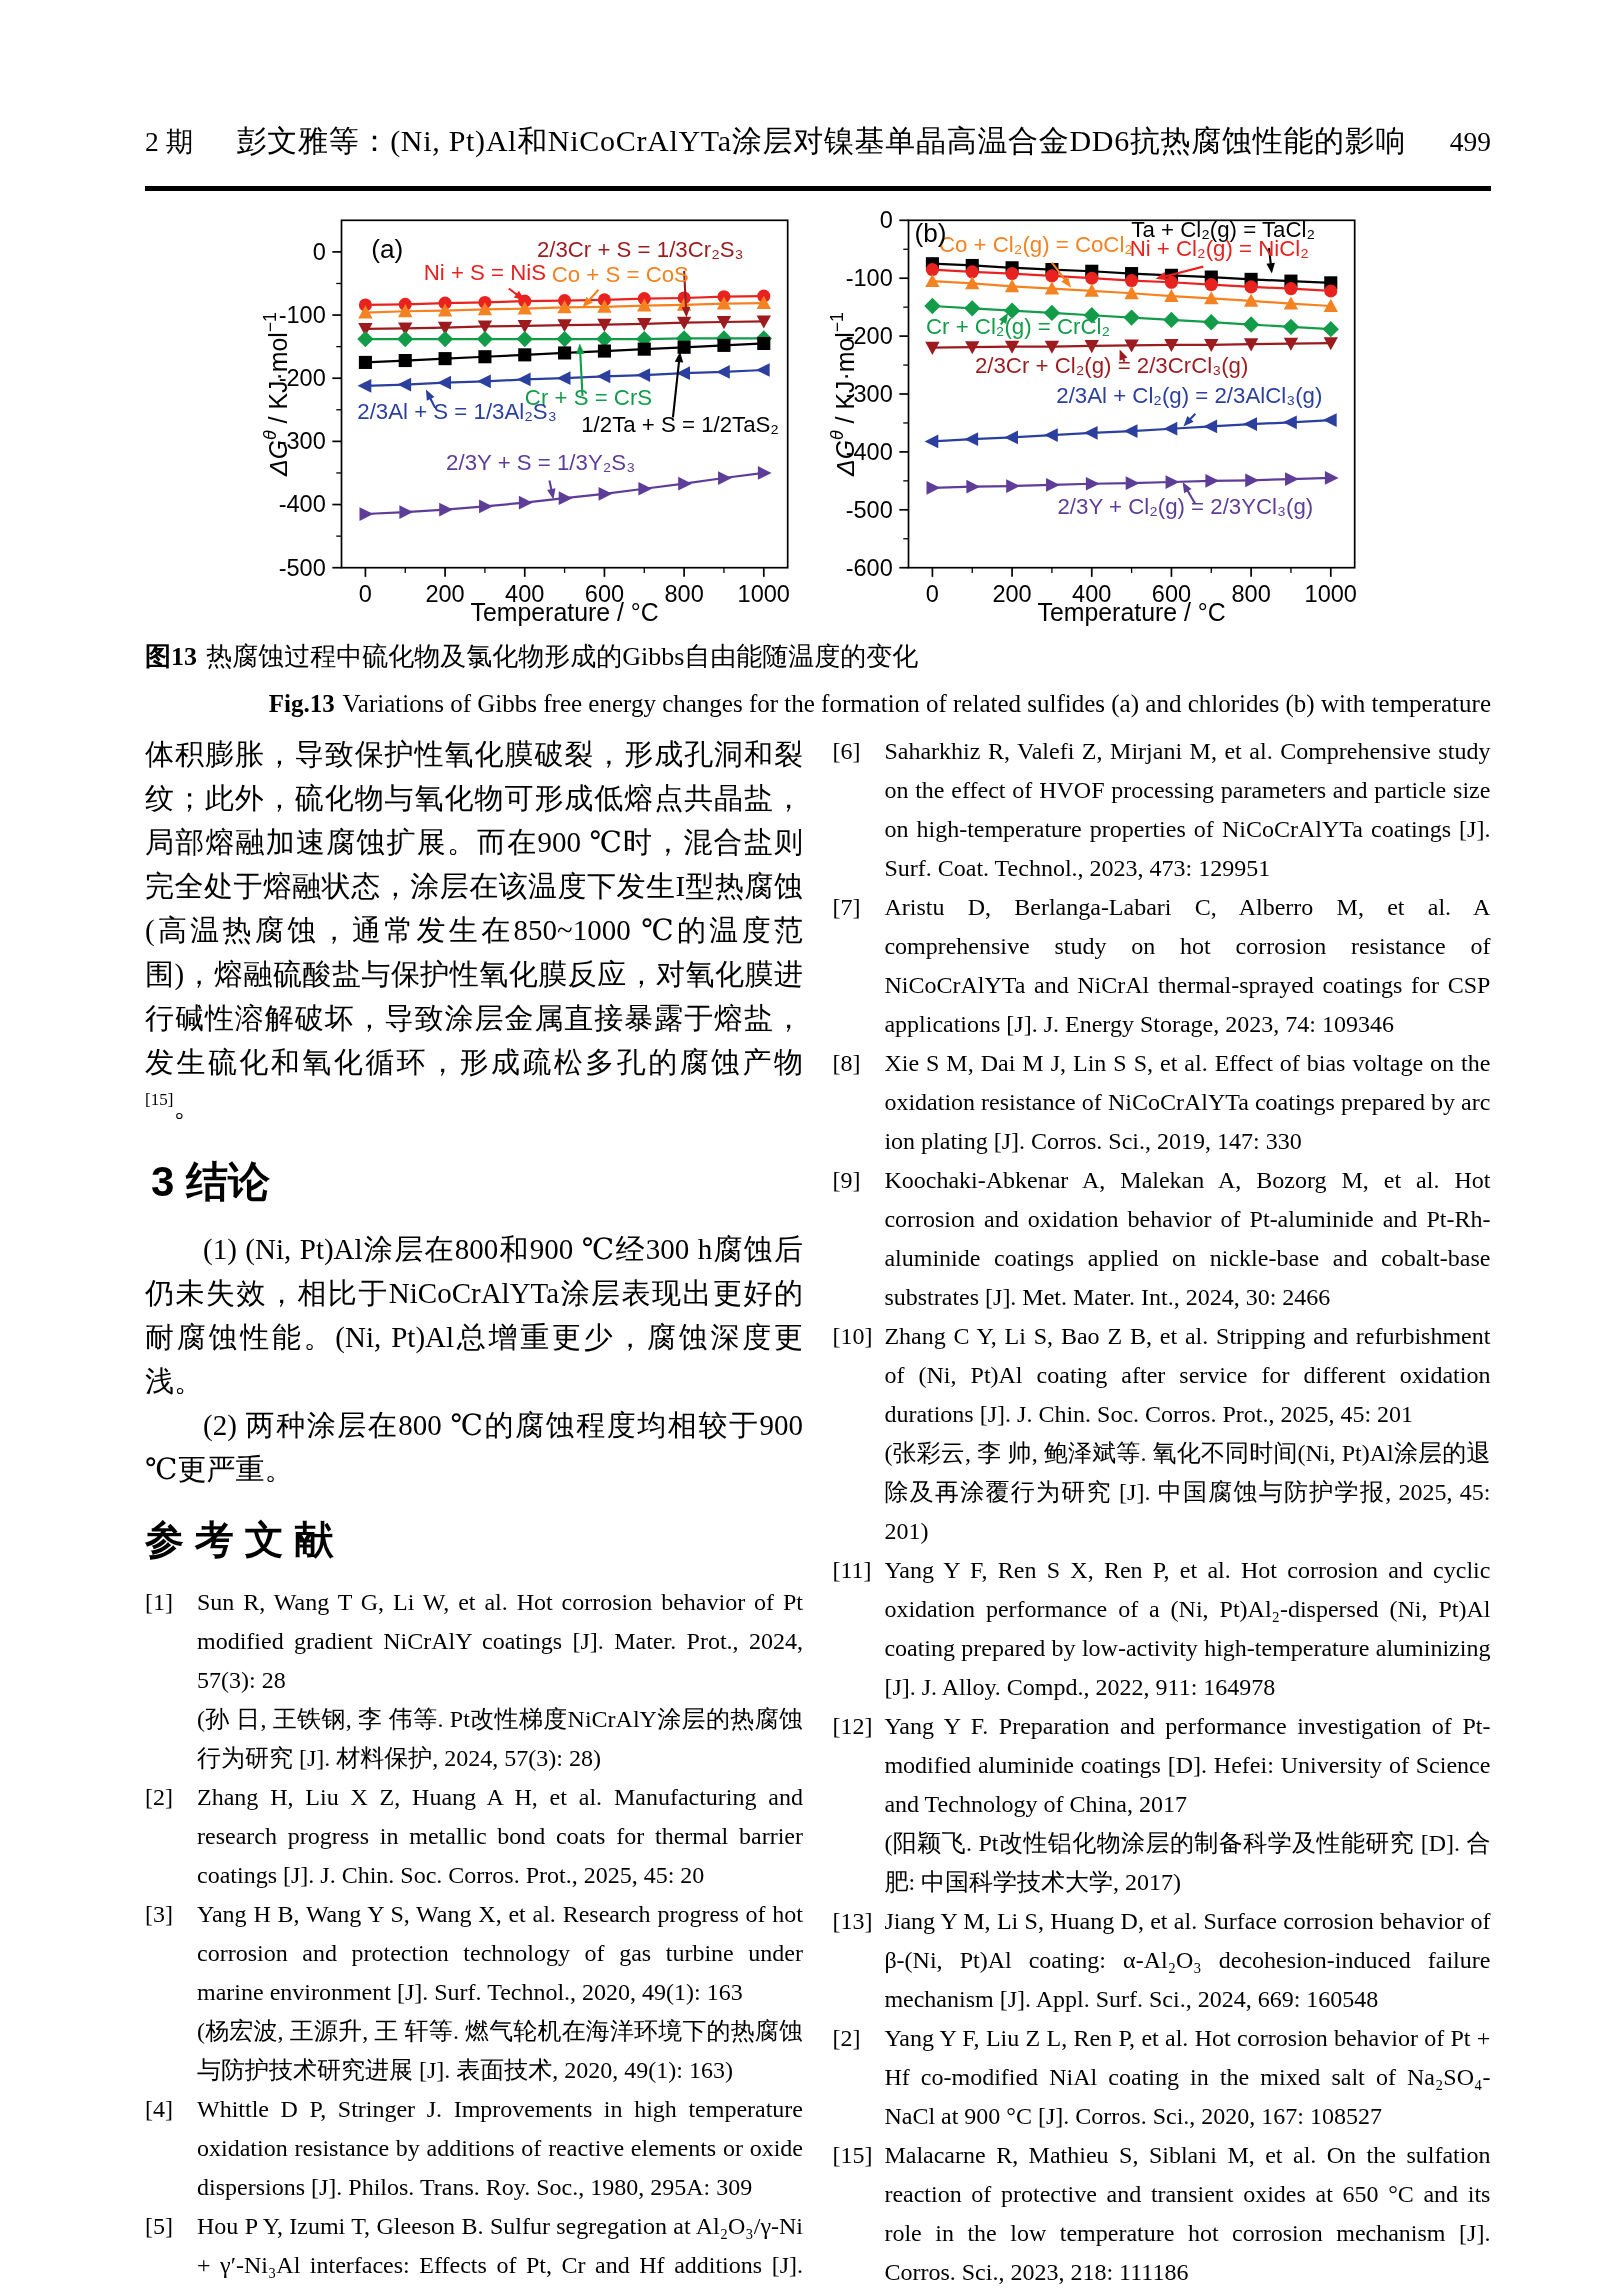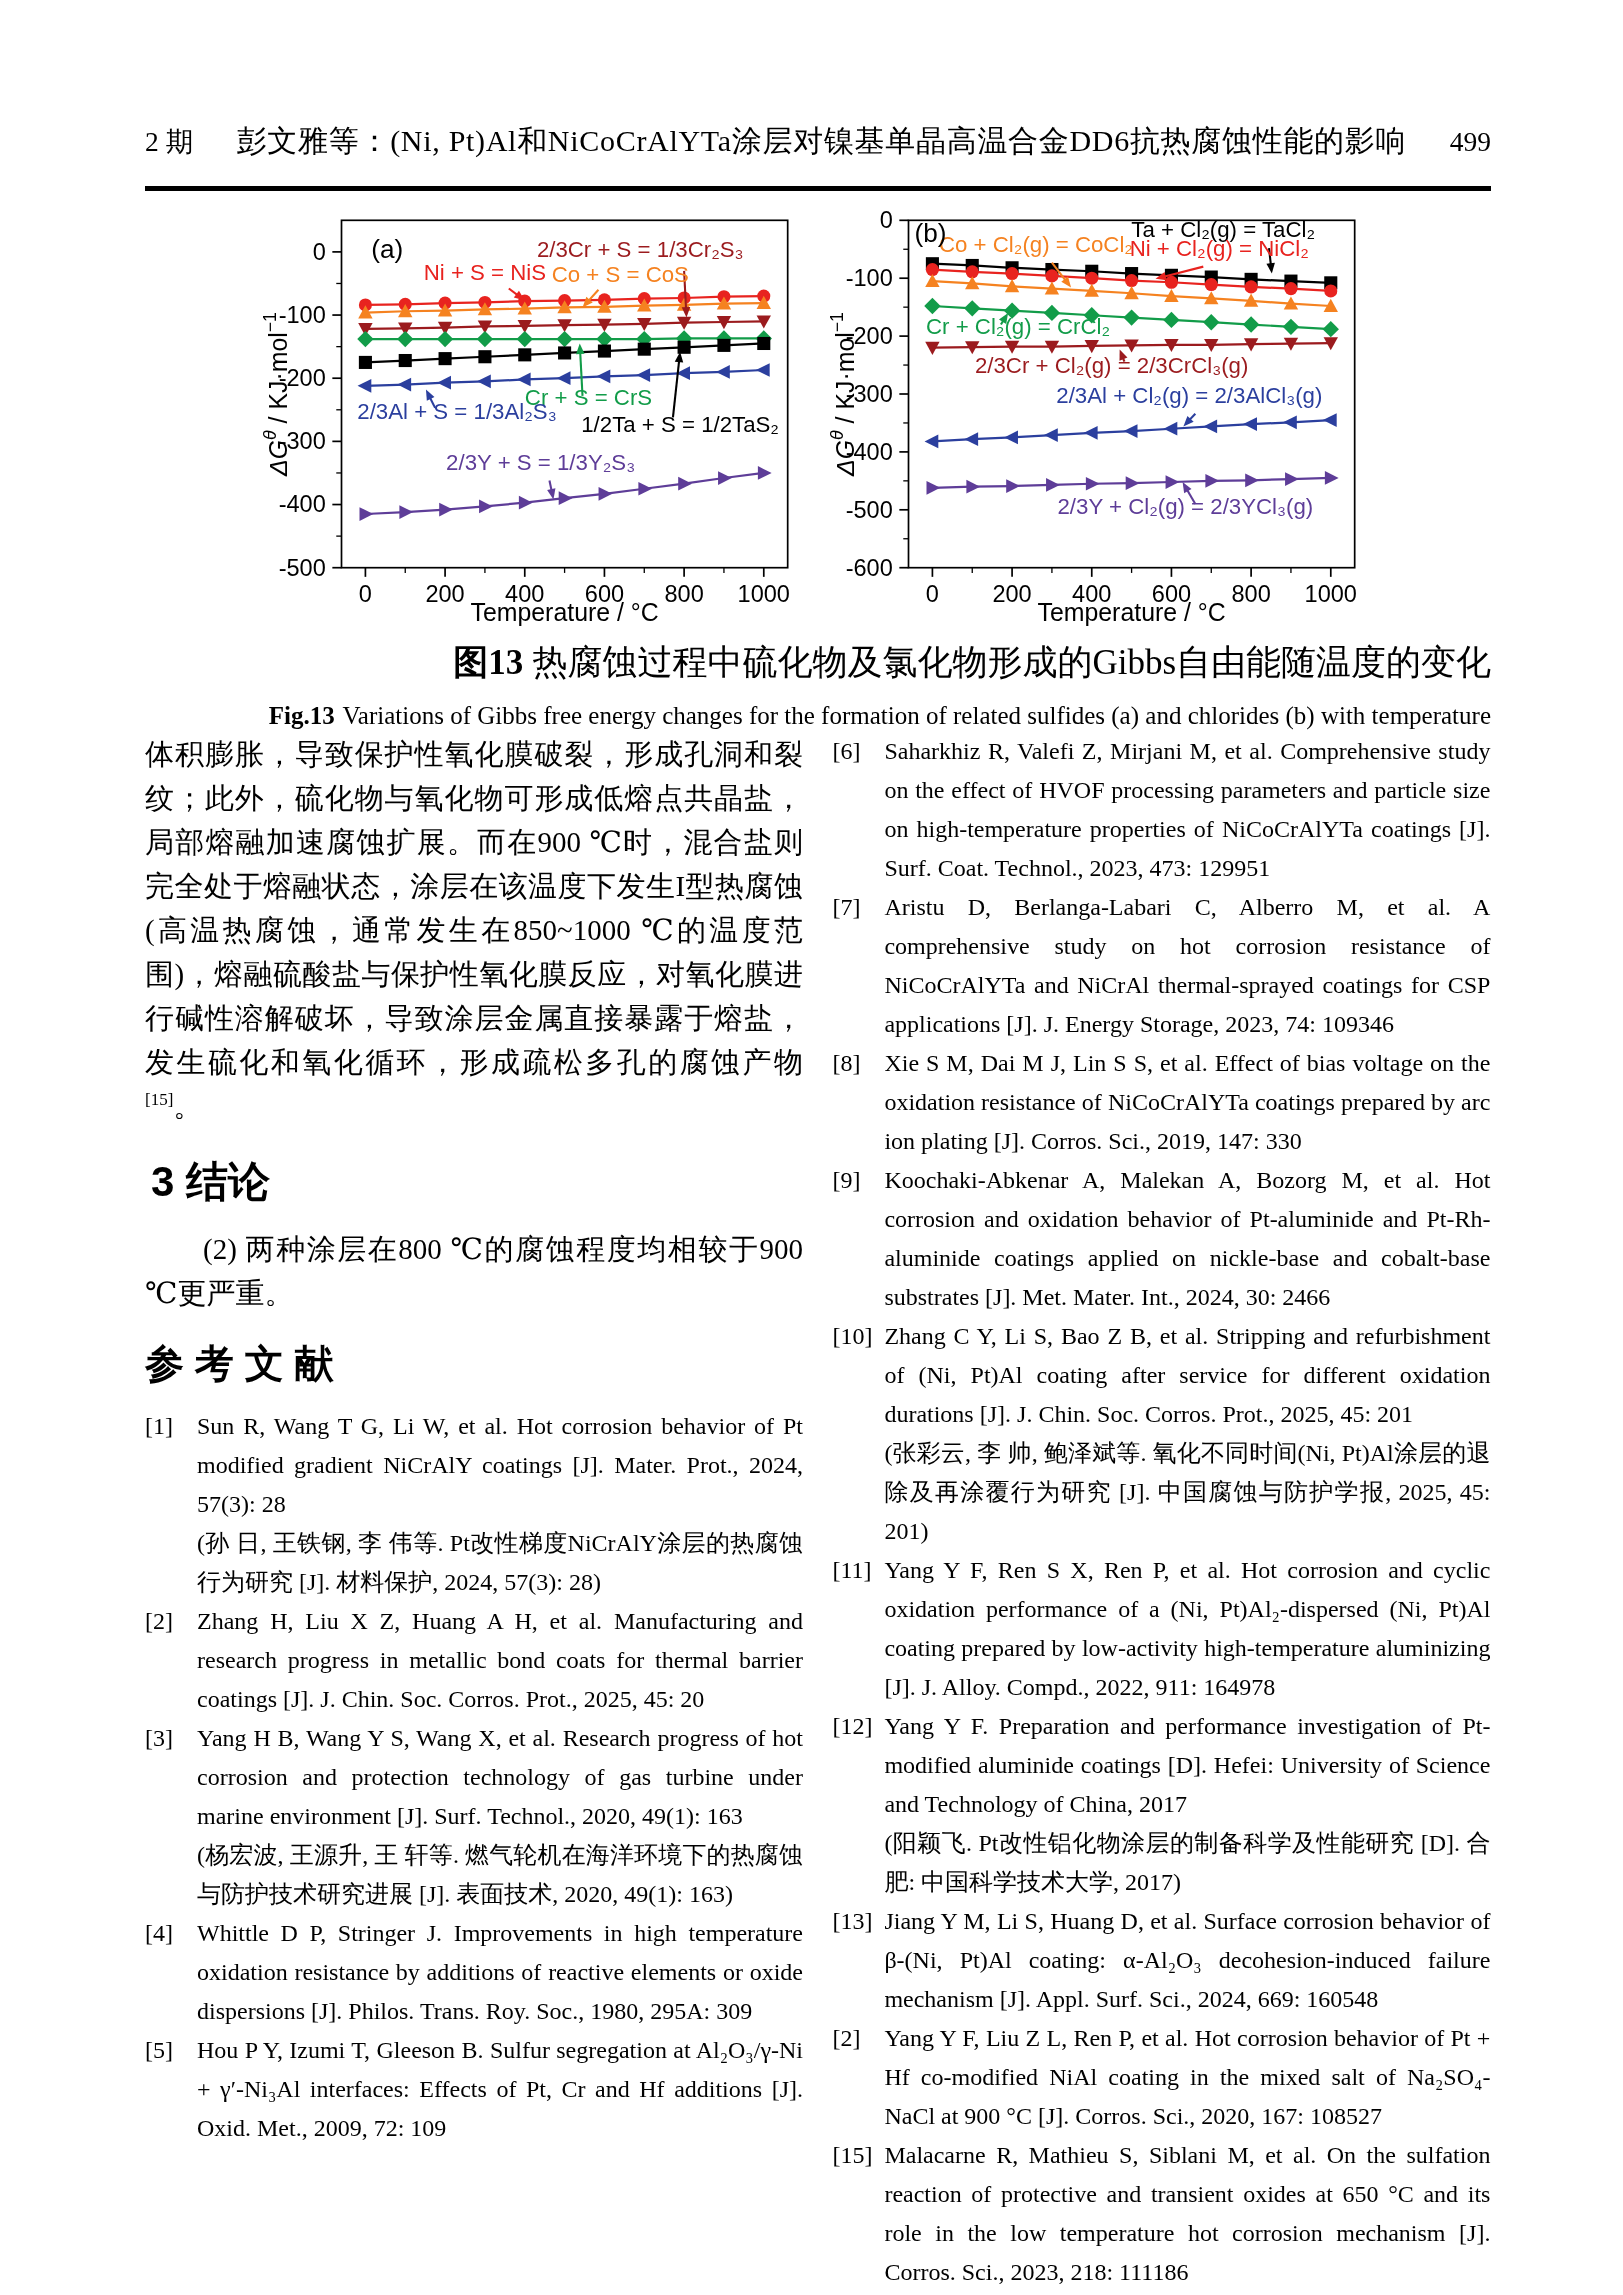--- a/index.html
+++ b/index.html
@@ -10,21 +10,21 @@
   .header{position:absolute;top:121px;left:145px;width:1346px;display:flex;justify-content:space-between;align-items:baseline;font-size:27.5px;}
   .header .h-title{font-size:30px;letter-spacing:0.7px;}
   .header-rule{position:absolute;top:186px;left:145px;width:1346px;height:4.6px;background:#000;}
 
   
   .figure-block{position:absolute;top:211px;left:145px;width:1346px;}
   .charts-row{display:flex;justify-content:center;gap:23.6px;}
   .chart{width:543px;height:419px;}
   .chart svg{display:block;}
   .chart text{font-family:"Liberation Sans","DejaVu Sans",sans-serif;}
-  .caption-zh{margin-top:9.2px;text-align:right;font-size:35px;}
+  .caption-zh{margin-top:9.2px;text-align:left;font-size:26px;}
   .caption-zh .cap-label{font-weight:bold;margin-right:9.2px;}
   .caption-en{margin-top:16px;text-align:right;font-size:25px;}
   .caption-en .cap-label{font-weight:bold;margin-right:7.9px;}
 
   
   .columns{position:absolute;top:732px;left:145px;width:1346px;display:flex;gap:29.4px;}
   .col{width:658px;}
   .body-text{margin:0;font-size:29px;line-height:44px;text-align:justify;}
   .body-text sup{font-size:17px;line-height:0;}
   .indent{text-indent:2em;}
@@ -379,20 +379,21 @@
     </div>
     <div class="caption-en">
       <span class="cap-label">Fig.13</span><span>Variations of Gibbs free energy changes for the formation of related sulfides (a) and chlorides (b) with temperature</span>
     </div>
   </div>
 
   <div class="columns">
     <div class="col">
       <p class="body-text"><span>体积膨胀，导致保护性氧化膜破裂，形成孔洞和裂纹；此外，硫化物与氧化物可形成低熔点共晶盐，局部熔融加速腐蚀扩展。而在900 ℃时，混合盐则完全处于熔融状态，涂层在该温度下发生I型热腐蚀(高温热腐蚀，通常发生在850~1000 ℃的温度范围)，熔融硫酸盐与保护性氧化膜反应，对氧化膜进行碱性溶解破坏，导致涂层金属直接暴露于熔盐，发生硫化和氧化循环，形成疏松多孔的腐蚀产物</span><sup>[15]</sup><span>。</span></p>
       <div class="sec-heading">3 结论</div>
+      <p class="body-text indent">(1) (Ni, Pt)Al涂层在800和900 ℃经300 h腐蚀后仍未失效，相比于NiCoCrAlYTa涂层表现出更好的耐腐蚀性能。(Ni, Pt)Al总增重更少，腐蚀深度更浅。</p>
       <p class="body-text indent">(2) 两种涂层在800 ℃的腐蚀程度均相较于900 ℃更严重。</p>
       <div class="refs-heading">参 考 文 献</div>
 
       <p class="ref"><span class="ref-label">[1]</span><span class="ref-en">Sun R, Wang T G, Li W, et al. Hot corrosion behavior of Pt modified gradient NiCrAlY coatings [J]. Mater. Prot., 2024, 57(3): 28</span><span class="ref-zh">(孙 日, 王铁钢, 李 伟等. Pt改性梯度NiCrAlY涂层的热腐蚀行为研究 [J]. 材料保护, 2024, 57(3): 28)</span></p>
       <p class="ref"><span class="ref-label">[2]</span><span class="ref-en">Zhang H, Liu X Z, Huang A H, et al. Manufacturing and research progress in metallic bond coats for thermal barrier coatings [J]. J. Chin. Soc. Corros. Prot., 2025, 45: 20</span></p>
       <p class="ref"><span class="ref-label">[3]</span><span class="ref-en">Yang H B, Wang Y S, Wang X, et al. Research progress of hot corrosion and protection technology of gas turbine under marine environment [J]. Surf. Technol., 2020, 49(1): 163</span><span class="ref-zh">(杨宏波, 王源升, 王 轩等. 燃气轮机在海洋环境下的热腐蚀与防护技术研究进展 [J]. 表面技术, 2020, 49(1): 163)</span></p>
       <p class="ref"><span class="ref-label">[4]</span><span class="ref-en">Whittle D P, Stringer J. Improvements in high temperature oxidation resistance by additions of reactive elements or oxide dispersions [J]. Philos. Trans. Roy. Soc., 1980, 295A: 309</span></p>
       <p class="ref"><span class="ref-label">[5]</span><span class="ref-en">Hou P Y, Izumi T, Gleeson B. Sulfur segregation at Al₂O₃/γ-Ni + γ′-Ni₃Al interfaces: Effects of Pt, Cr and Hf additions [J]. Oxid. Met., 2009, 72: 109</span></p>
     </div>
 

